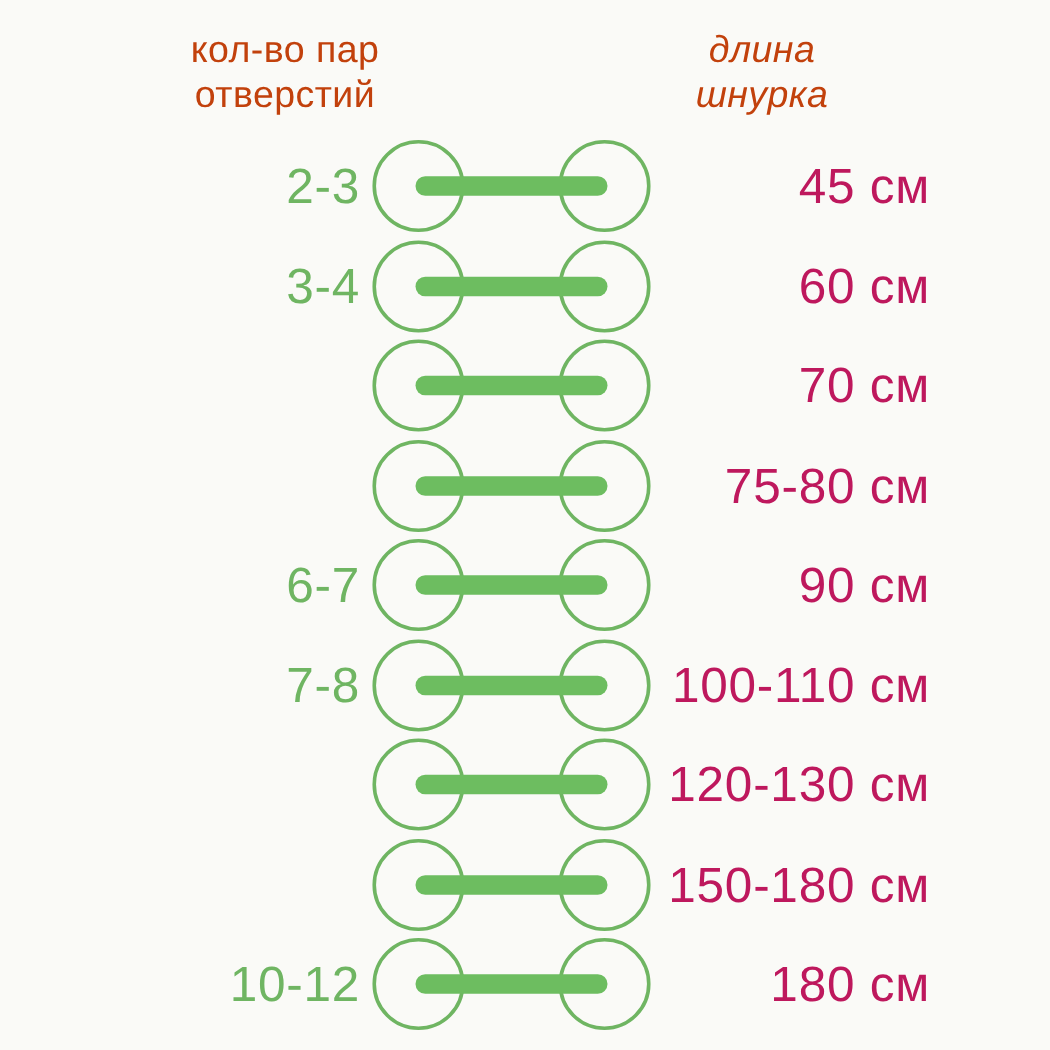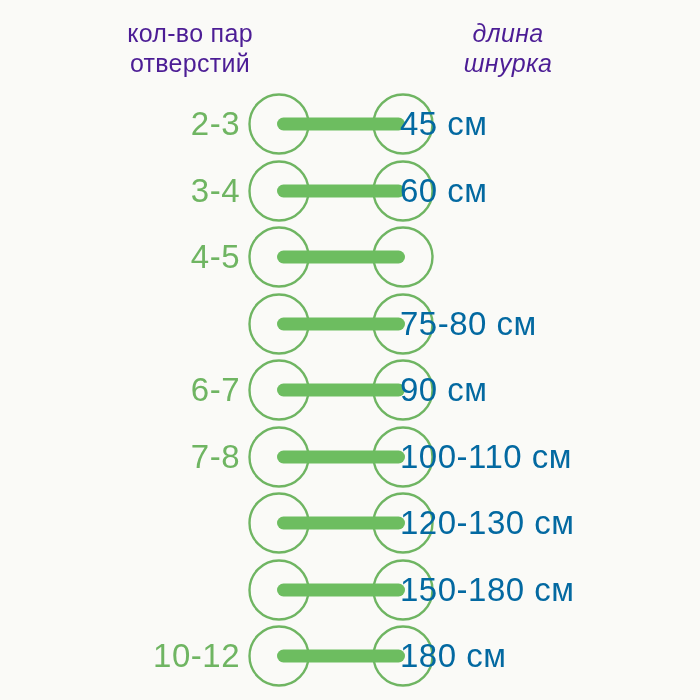--- a/index.html
+++ b/index.html
@@ -28,21 +28,21 @@
     position: absolute;
     top: 18px;
     left: 0;
     width: 700px;
     height: 68px;
   }
 
   .header-cell {
     position: absolute;
     text-align: center;
-    color: #4c1d95;
+    color: #c2410c;
     font-size: 25px;
     line-height: 30px;
     font-weight: 400;
     letter-spacing: 0.3px;
     white-space: pre-line;
   }
 
   .header-left  { left: 60px;  width: 260px; }
   .header-right { left: 398px; width: 220px; font-style: italic; }
 
@@ -69,22 +69,22 @@
     white-space: nowrap;
   }
 
   .col-length {
     position: absolute;
     left: 400px;
     width: 220px;
     top: 0;
     height: 66px;
     line-height: 66px;
-    text-align: left;
-    color: #0369a1;
+    text-align: right;
+    color: #be185d;
     font-size: 33px;
     font-weight: 400;
     letter-spacing: 0.5px;
     white-space: nowrap;
   }
 
   
   .col-glyph {
     position: absolute;
     left: 248px;
@@ -139,28 +139,28 @@
         <div class="col-glyph">
           <svg viewBox="0 0 186 62" xmlns="http://www.w3.org/2000/svg">
             <circle class="eyelet" cx="31" cy="31" r="29.5"></circle>
             <circle class="eyelet" cx="155" cy="31" r="29.5"></circle>
             <rect class="lace" x="29" y="24.5" width="128" height="13" rx="6.5"></rect>
           </svg>
         </div>
         <div class="col-length">60 см</div>
       </div>
       <div class="row" style="top: 224px;">
-        <div class="col-pairs">4-5</div>
-        <div class="col-glyph">
-          <svg viewBox="0 0 186 62" xmlns="http://www.w3.org/2000/svg">
-            <circle class="eyelet" cx="31" cy="31" r="29.5"></circle>
-            <circle class="eyelet" cx="155" cy="31" r="29.5"></circle>
-            <rect class="lace" x="29" y="24.5" width="128" height="13" rx="6.5"></rect>
-          </svg>
-        </div>
+        <div class="col-glyph">
+          <svg viewBox="0 0 186 62" xmlns="http://www.w3.org/2000/svg">
+            <circle class="eyelet" cx="31" cy="31" r="29.5"></circle>
+            <circle class="eyelet" cx="155" cy="31" r="29.5"></circle>
+            <rect class="lace" x="29" y="24.5" width="128" height="13" rx="6.5"></rect>
+          </svg>
+        </div>
+        <div class="col-length">70 см</div>
       </div>
       <div class="row" style="top: 290.5px;">
         <div class="col-glyph">
           <svg viewBox="0 0 186 62" xmlns="http://www.w3.org/2000/svg">
             <circle class="eyelet" cx="31" cy="31" r="29.5"></circle>
             <circle class="eyelet" cx="155" cy="31" r="29.5"></circle>
             <rect class="lace" x="29" y="24.5" width="128" height="13" rx="6.5"></rect>
           </svg>
         </div>
         <div class="col-length">75-80 см</div>

